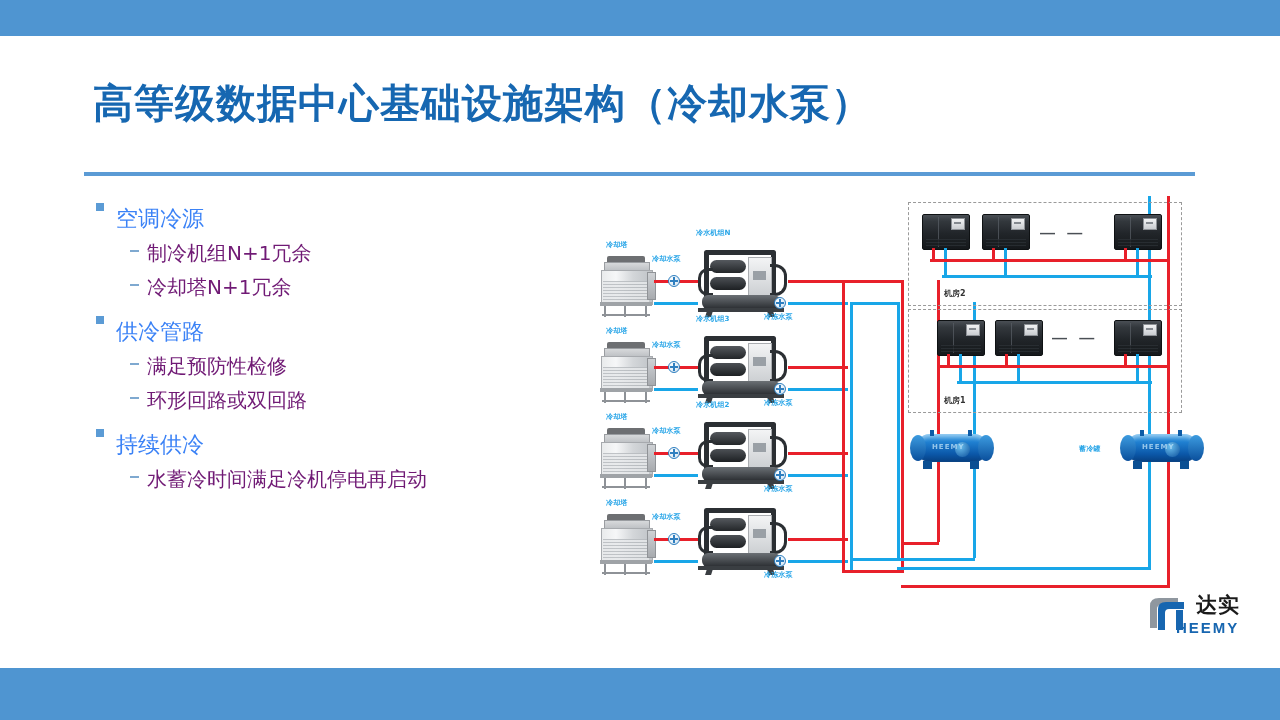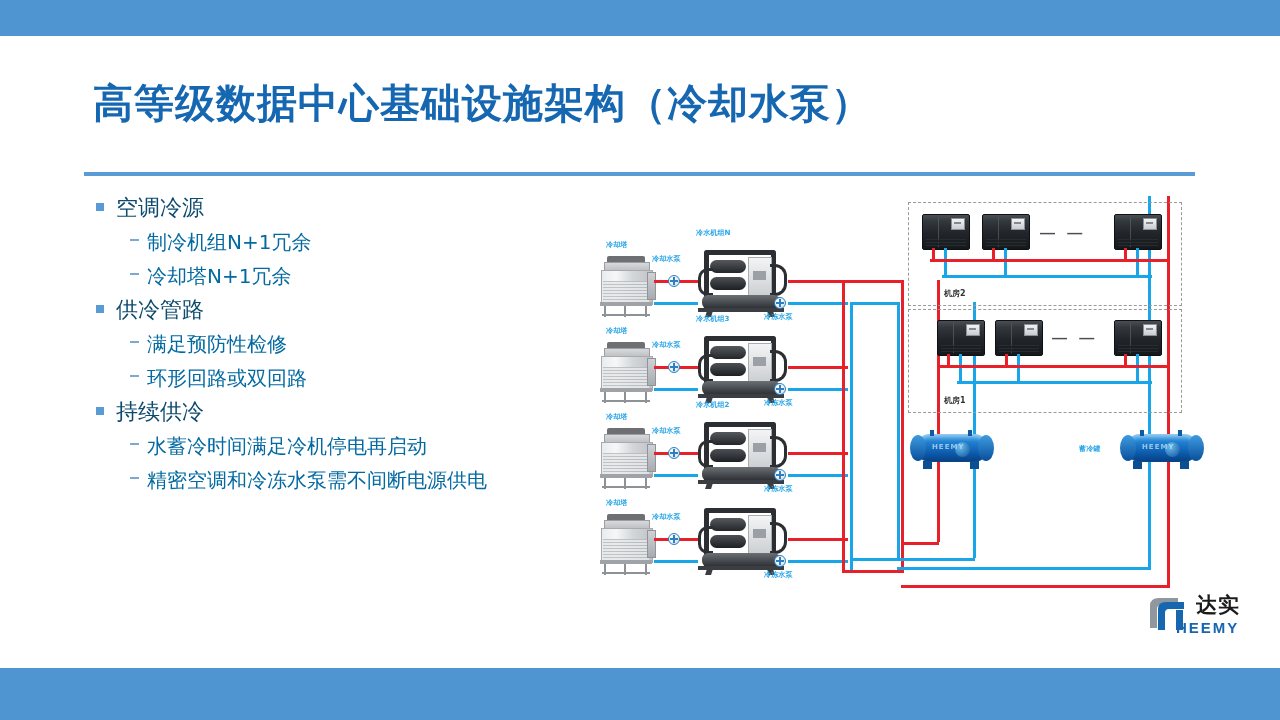--- a/index.html
+++ b/index.html
@@ -17,26 +17,26 @@
          font-family:"DejaVu Sans","Liberation Sans",sans-serif;
          font-size:40px;font-weight:700;color:#1667b1;letter-spacing:1px;
          white-space:nowrap;line-height:70px;}
   .title-rule{position:absolute;left:84px;top:172px;width:1111px;height:4px;background:#5b9bd5;}
 
   
   .bullets{position:absolute;left:96px;top:192px;width:520px;}
   .b1{display:flex;align-items:flex-start;margin:0 0 2px 0;}
   .b1 .mk{width:20px;flex:0 0 20px;padding-top:11px;}
   .b1 .mk i{display:block;width:8px;height:8px;background:#5b9bd5;}
-  .b1 .tx{font-size:22px;color:#0c4a6e;line-height:32px;
-          font-family:"DejaVu Sans","Liberation Sans",sans-serif;}
+  .b1 .tx{font-size:22px;color:#3b82f6;line-height:32px;
+          font-family:"DejaVu Sans","Liberation Sans",sans-serif;margin-top:11px;}
   .b2{display:flex;align-items:flex-start;margin:0 0 1px 0;padding-left:34px;}
   .b2 .mk{width:17px;flex:0 0 17px;padding-top:13px;}
   .b2 .mk i{display:block;width:9px;height:2px;background:#7fa9d0;}
-  .b2 .tx{font-size:20px;color:#0369a1;line-height:33px;
+  .b2 .tx{font-size:20px;color:#701a75;line-height:33px;
           font-family:"DejaVu Sans","Liberation Sans",sans-serif;}
 
   
   .diagram{position:absolute;left:592px;top:196px;width:600px;height:400px;}
 
   
   .row{position:absolute;left:0;width:260px;height:88px;}
   .r1{top:44px;} .r2{top:130px;} .r3{top:216px;} .r4{top:302px;}
 
   
@@ -193,26 +193,20 @@
           <i></i>
         </span>
       <span class="tx">持续供冷</span>
     </div>
     <div class="b2">
       <span class="mk">
           <i></i>
         </span>
       <span class="tx">水蓄冷时间满足冷机停电再启动</span>
     </div>
-    <div class="b2">
-      <span class="mk">
-          <i></i>
-        </span>
-      <span class="tx">精密空调和冷冻水泵需不间断电源供电</span>
-    </div>
   </div>
 
   <div class="diagram">
 
     <div class="row r1">
       <div class="cap" style="left:14px;top:0px;">冷却塔</div>
       <div class="cap" style="left:60px;top:14px;">冷却水泵</div>
       <div class="cap" style="left:104px;top:-12px;">冷水机组N</div>
 
       <div class="tower">

